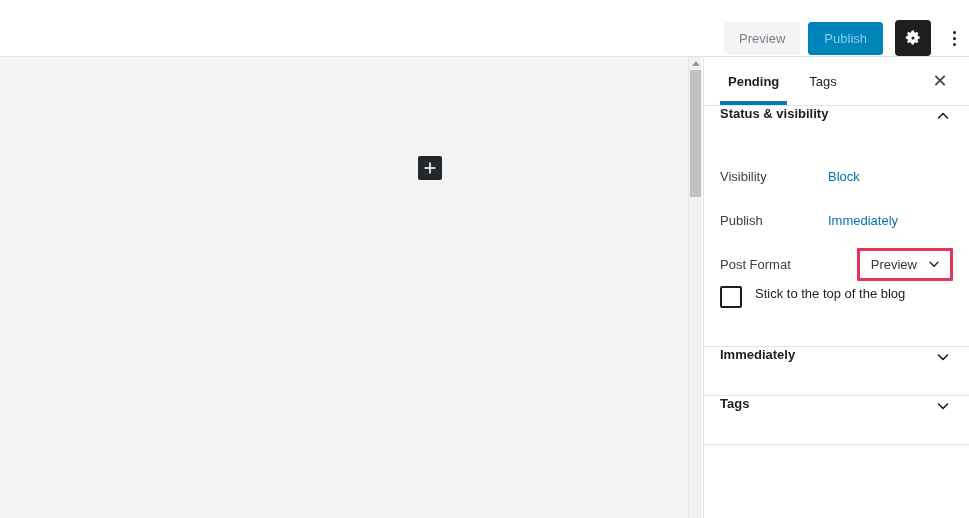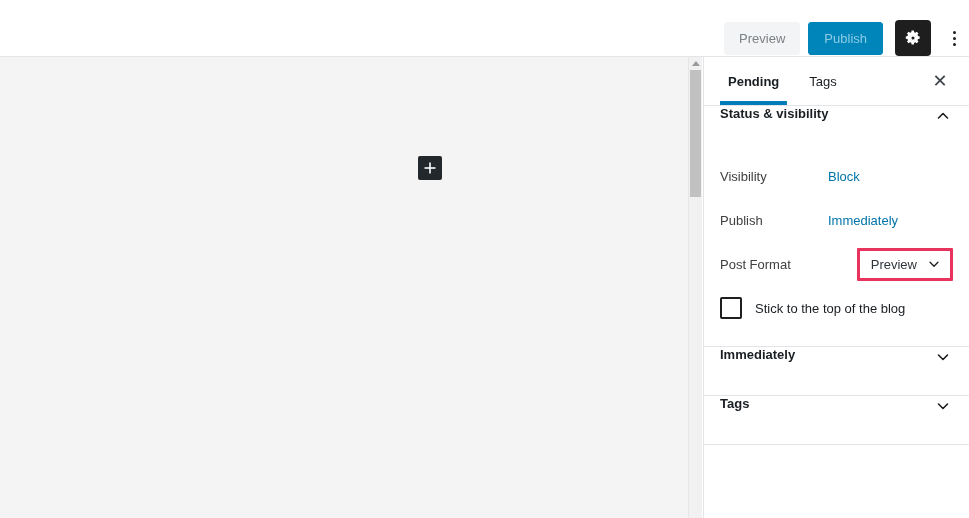--- a/index.html
+++ b/index.html
@@ -265,21 +265,21 @@
     font-size: 13px;
     color: #32373c;
     background: #ffffff;
     border: none;
     cursor: pointer;
     font-family: "Liberation Sans", sans-serif;
   }
 
   .check-row {
     display: flex;
-    align-items: center;
+    align-items: flex-start;
     height: 44px;
     gap: 13px;
     cursor: pointer;
   }
   .checkbox {
     width: 22px; height: 22px;
     flex: none;
     border: 2px solid #1e1e1e;
     background: #ffffff;
     border-radius: 2px;

